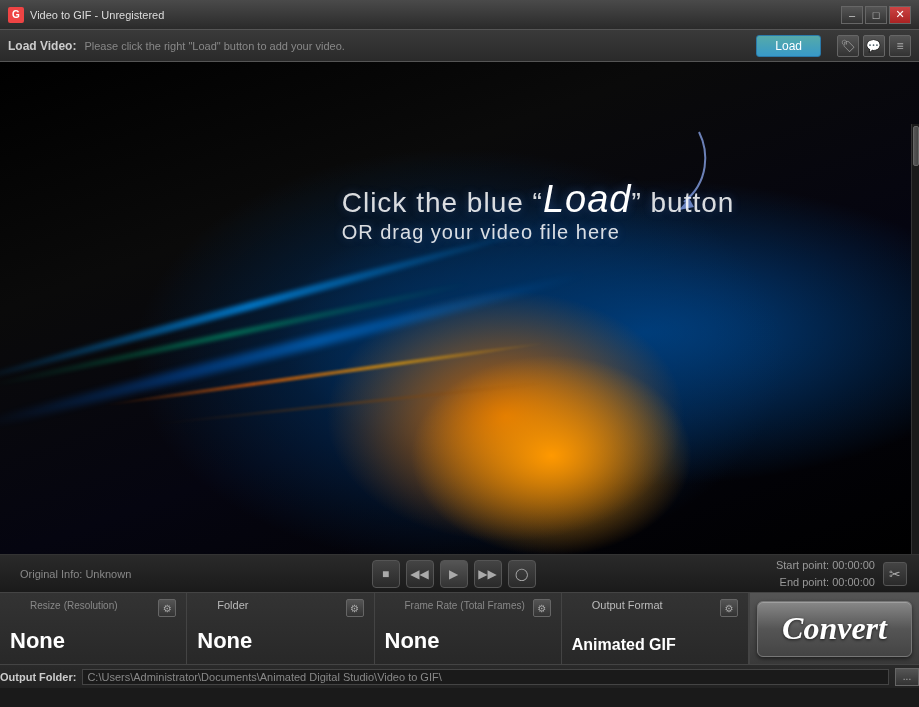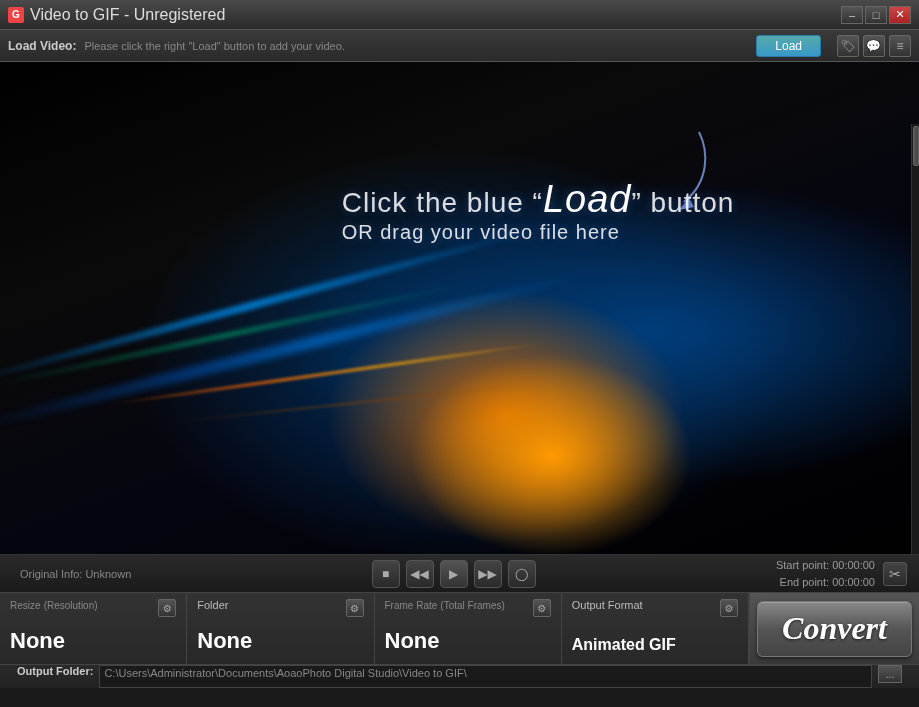--- a/index.html
+++ b/index.html
@@ -30,21 +30,21 @@
     #title-icon {
       width: 16px;
       height: 16px;
       background: #e44;
       border-radius: 2px;
       display: flex; align-items: center; justify-content: center;
       font-size: 10px; color: white; font-weight: bold;
     }
     #title-text {
       color: #ddd;
-      font-size: 16px;
+      font-size: 11px;
     }
     #title-controls {
       display: flex;
       gap: 2px;
     }
     .title-btn {
       width: 22px;
       height: 18px;
       border: 1px solid #666;
       background: linear-gradient(to bottom, #555, #333);
@@ -294,20 +294,21 @@
 
     .section-header {
       display: flex;
       justify-content: space-between;
       align-items: flex-start;
     }
     .section-title {
       color: #bbb;
       font-size: 11px;
       font-weight: normal;
+      margin-left: 20px;
     }
     .section-title span {
       color: #888;
       font-size: 10px;
     }
     .section-gear {
       width: 18px;
       height: 18px;
       background: linear-gradient(to bottom, #555, #333);
       border: 1px solid #666;
@@ -351,21 +352,22 @@
       font-weight: bold;
       text-shadow: 0 1px 3px rgba(0,0,0,0.7);
       font-family: Georgia, serif;
     }
 
     
     #output-folder-bar {
       height: 24px;
       background: linear-gradient(to bottom, #2a2a2a, #222);
       display: flex;
-      padding: 0 17px;
+      align-items: center;
+      padding: 0 0;
       gap: 6px;
       border-top: 1px solid #444;
     }
     #folder-label {
       color: #ccc;
       font-size: 11px;
       font-weight: bold;
       white-space: nowrap;
     }
     #folder-path {
@@ -524,15 +526,15 @@
 
   <div id="convert-section">
     <div id="convert-btn">
       <span id="convert-btn-text">Convert</span>
     </div>
   </div>
 </div>
 
 <div id="output-folder-bar">
   <span id="folder-label">Output Folder:</span>
-  <div id="folder-path">C:\Users\Administrator\Documents\AoaoPhoto Digital Studio\Video to GIF\</div>
+  <div id="folder-path">C:\Users\Administrator\Documents\Animated Digital Studio\Video to GIF\</div>
   <div id="folder-browse-btn">...</div>
 </div>
 
 </body></html>

